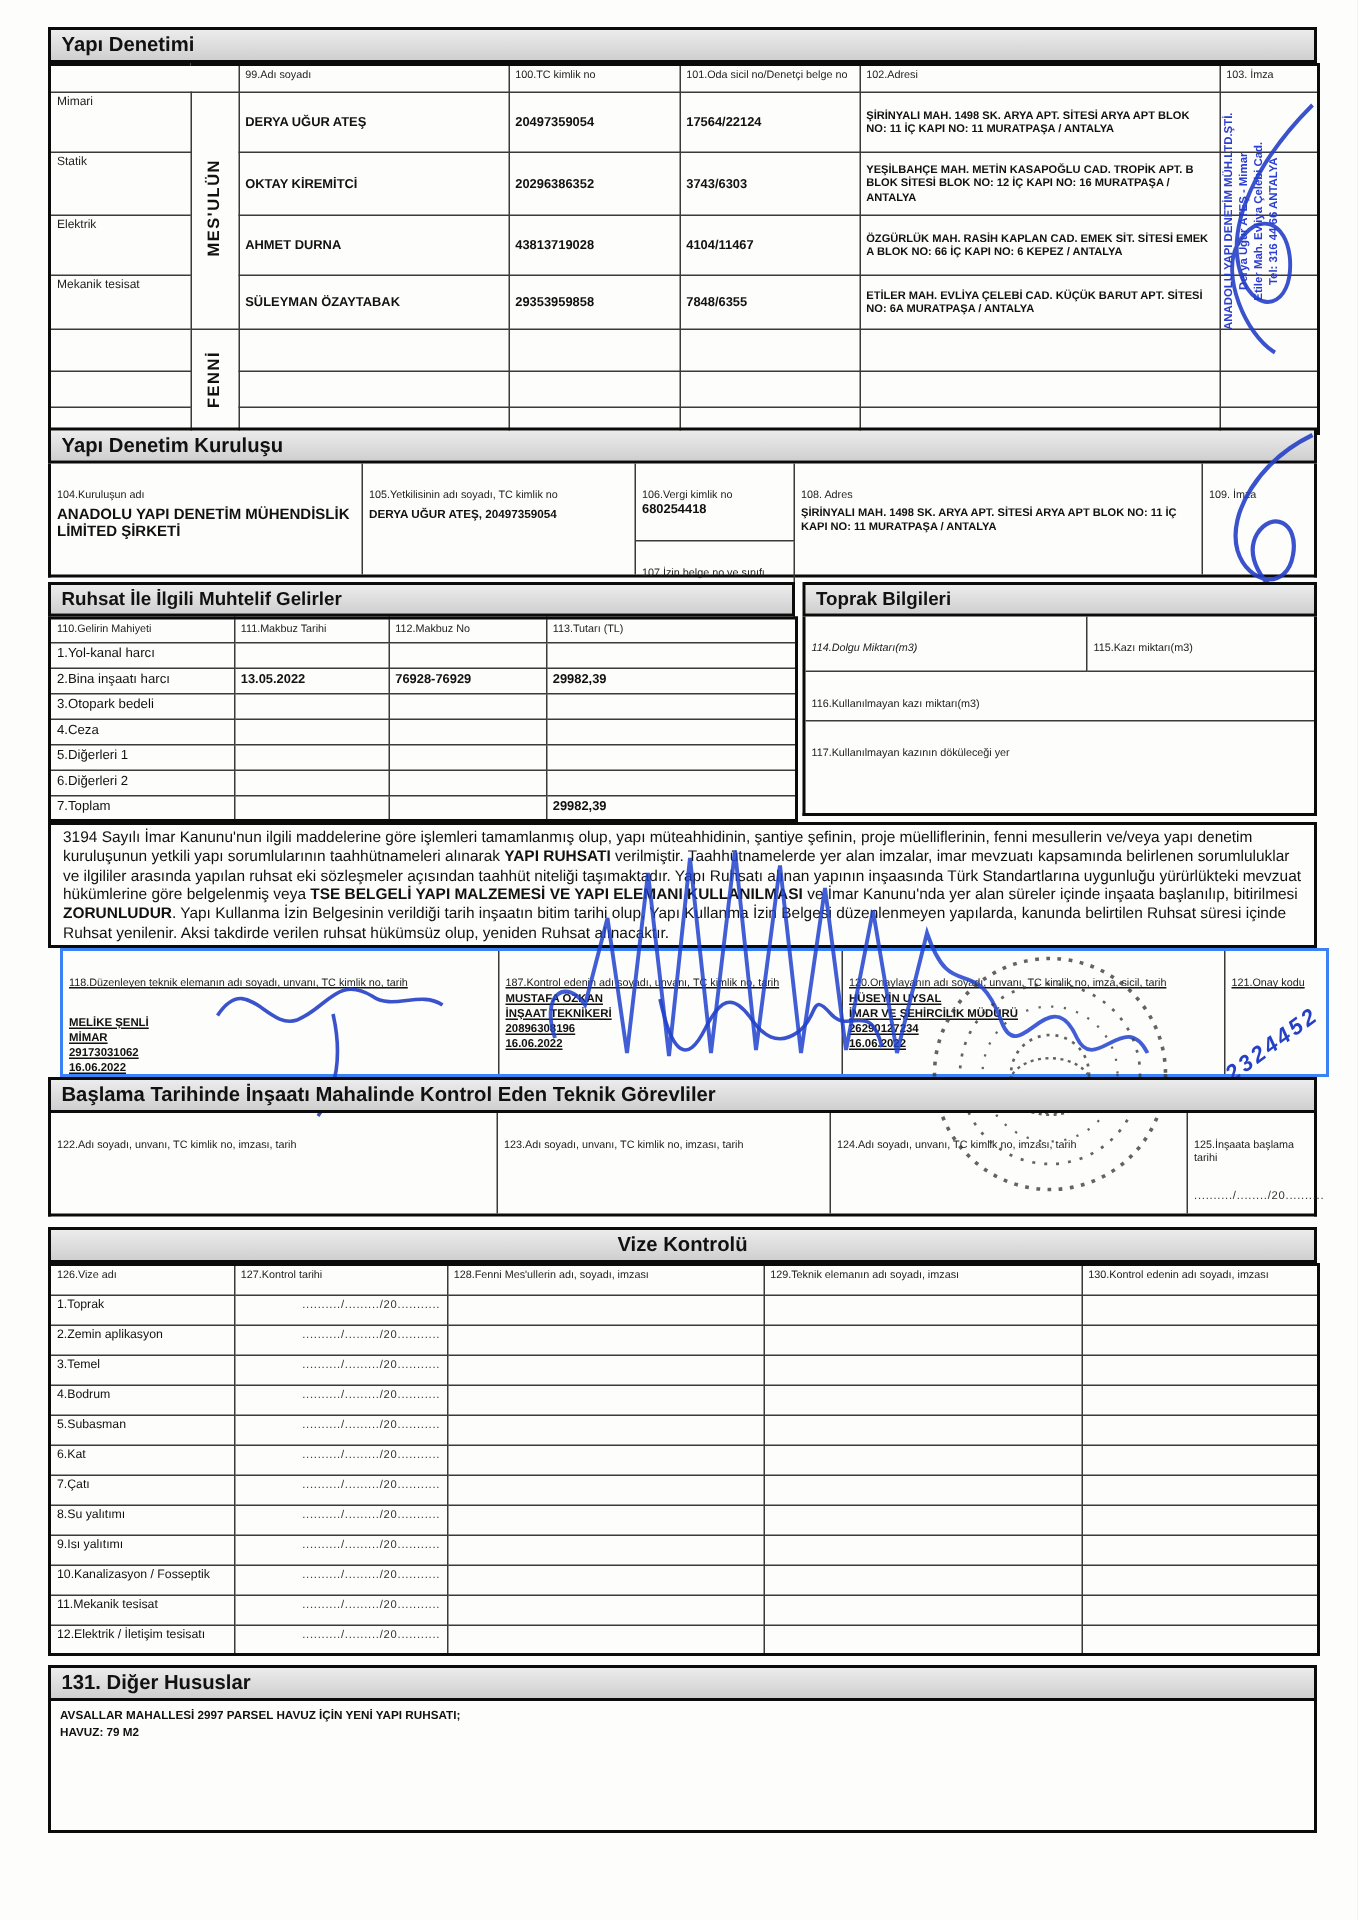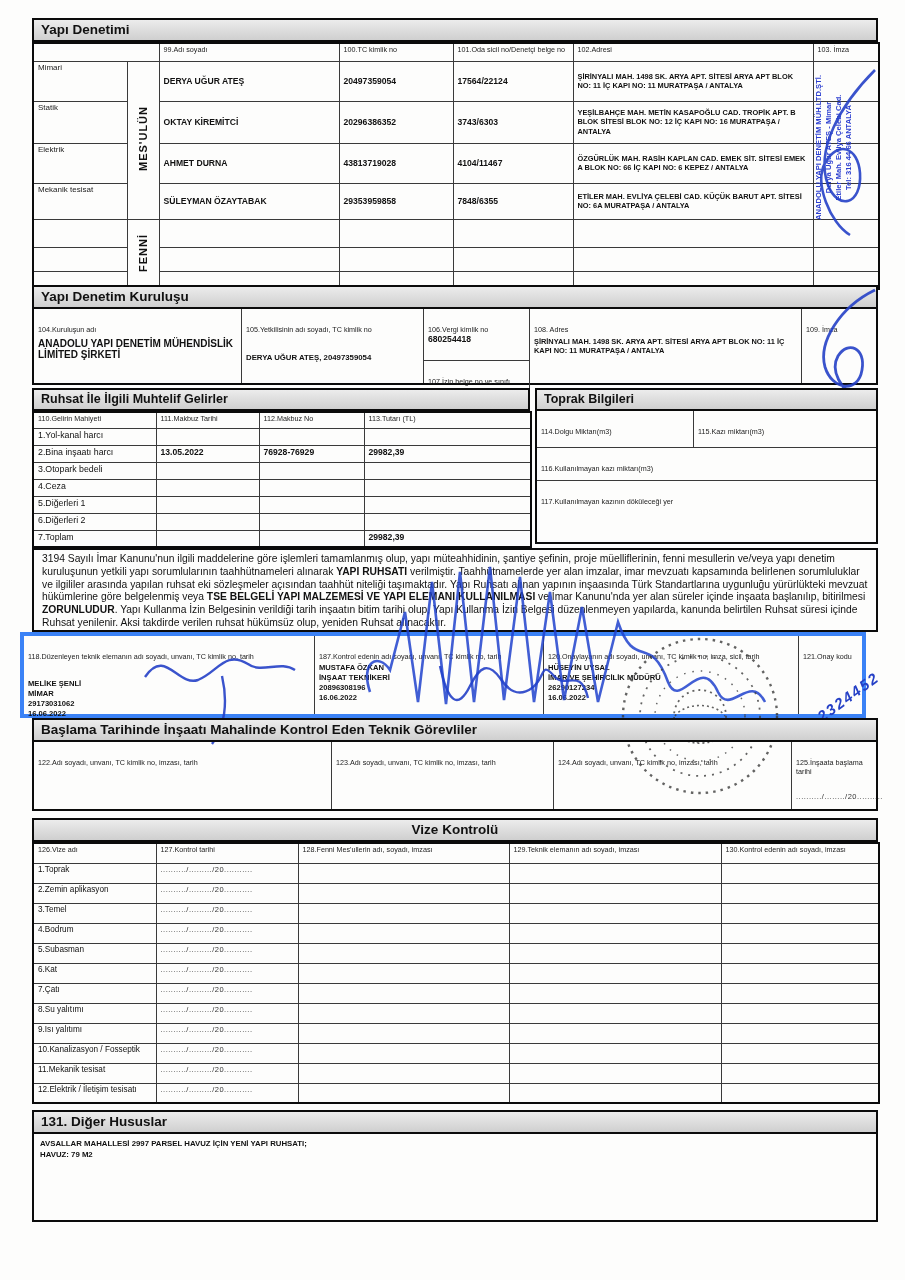--- a/index.html
+++ b/index.html
@@ -15,21 +15,21 @@
   .outer{border:2px solid #0b0b0b;}
   .lbl{font-size:7.2px;font-weight:normal;color:#222;}
   .val{font-weight:bold;font-size:8.6px;}
   .val-sm{font-weight:bold;font-size:7.4px;line-height:1.25;}
   .vbarcell{vertical-align:middle;text-align:center;padding:0;}
   .vtext{writing-mode:vertical-rl;transform:rotate(180deg);font-weight:bold;font-size:11px;
          letter-spacing:1px;margin:0 auto;}
   .legalbox{border:2px solid #0b0b0b;box-sizing:border-box;padding:3px 8px;
             font-size:10.3px;line-height:1.24;}
   .fieldbox{border:1px solid #3a3a3a;box-sizing:border-box;padding:16px 4px;}
-  .dots{font-size:7.5px;letter-spacing:.5px;color:#333;}
+  .dots{font-size:7.5px;letter-spacing:.5px;color:#333;text-align:right;}
   .stamp-rot{position:absolute;transform-origin:top left;transform:rotate(-90deg);
              color:#2b3ecf;font-weight:bold;text-align:center;line-height:1.3;}
   .stamp-rot div{white-space:nowrap;font-size:7.6px;}
   svg.sig{position:absolute;overflow:visible;pointer-events:none;}
   .handnum{position:absolute;color:#2540c6;font-weight:bold;font-style:italic;
            font-size:15px;letter-spacing:2px;transform:rotate(-36deg);}
 </style>
 </head>
 <body>
 
@@ -132,21 +132,21 @@
 
   <div class="abs" style="left:32px;top:285px;width:846px;">
     <div class="secbar">Yapı Denetim Kuruluşu</div>
     <div style="display:flex;border:2px solid #0b0b0b;border-top:none;height:74px;">
       <div class="fieldbox" style="width:208px;border-width:0 1px 0 0;">
         <div class="lbl">104.Kuruluşun adı</div>
         <div class="val" style="font-size:10px;margin-top:4px">ANADOLU YAPI DENETİM MÜHENDİSLİK LİMİTED ŞİRKETİ</div>
       </div>
       <div class="fieldbox" style="width:182px;border-width:0 1px 0 0;">
         <div class="lbl">105.Yetkilisinin adı soyadı, TC kimlik no</div>
-        <div class="val" style="font-size:7.8px;margin-top:19px">DERYA UĞUR ATEŞ, 20497359054</div>
+        <div class="val" style="font-size:7.8px;margin-top:4px">DERYA UĞUR ATEŞ, 20497359054</div>
       </div>
       <div style="width:106px;display:flex;flex-direction:column;">
         <div class="fieldbox" style="flex:1;border-width:0 1px 1px 0;">
           <div class="lbl">106.Vergi kimlik no</div>
           <div class="val">680254418</div>
         </div>
         <div class="fieldbox" style="flex:1;border-width:0 1px 0 0;">
           <div class="lbl">107.İzin belge no ve sınıfı</div>
           <div class="val">27</div>
         </div>
@@ -223,41 +223,41 @@
         <td class="val">29982,39</td>
       </tr>
     </tbody>
       </table>
   </div>
 
   <div class="abs" style="left:535px;top:388px;width:343px;">
     <div class="secbar" style="font-size:12.5px">Toprak Bilgileri</div>
     <div style="border:2px solid #0b0b0b;border-top:none;box-sizing:border-box;height:133px;display:flex;flex-direction:column;">
       <div style="display:flex;height:37px;">
-        <div class="fieldbox" style="width:157px;border-width:0 1px 1px 0;">
+        <div class="fieldbox" style="width:188px;border-width:0 1px 1px 0;font-style:italic;">
           <div class="lbl">114.Dolgu Miktarı(m3)</div>
         </div>
         <div class="fieldbox" style="flex:1;border-width:0 0 1px 0;">
           <div class="lbl">115.Kazı miktarı(m3)</div>
         </div>
       </div>
       <div class="fieldbox" style="height:29px;border-width:0 0 1px 0;">
         <div class="lbl">116.Kullanılmayan kazı miktarı(m3)</div>
       </div>
       <div class="fieldbox" style="flex:1;border-width:0;">
         <div class="lbl">117.Kullanılmayan kazının döküleceği yer</div>
       </div>
     </div>
   </div>
 
   <div class="abs legalbox" style="left:32px;top:548px;width:846px;height:84px;">
     <span>3194 Sayılı İmar Kanunu'nun ilgili maddelerine göre işlemleri tamamlanmış olup, yapı müteahhidinin, şantiye şefinin, proje müelliflerinin, fenni mesullerin ve/veya yapı denetim kuruluşunun yetkili yapı sorumlularının taahhütnameleri alınarak </span><b>YAPI RUHSATI</b><span> verilmiştir. Taahhütnamelerde yer alan imzalar, imar mevzuatı kapsamında belirlenen sorumluluklar ve ilgililer arasında yapılan ruhsat eki sözleşmeler açısından taahhüt niteliği taşımaktadır. Yapı Ruhsatı alınan yapının inşaasında Türk Standartlarına uygunluğu yürürlükteki mevzuat hükümlerine göre belgelenmiş veya </span><b>TSE BELGELİ YAPI MALZEMESİ VE YAPI ELEMANI KULLANILMASI</b><span> ve İmar Kanunu'nda yer alan süreler içinde inşaata başlanılıp, bitirilmesi </span><b>ZORUNLUDUR</b><span>. Yapı Kullanma İzin Belgesinin verildiği tarih inşaatın bitim tarihi olup, Yapı Kullanma İzin Belgesi düzenlenmeyen yapılarda, kanunda belirtilen Ruhsat süresi içinde Ruhsat yenilenir. Aksi takdirde verilen ruhsat hükümsüz olup, yeniden Ruhsat alınacaktır.</span>
   </div>
 
-  <div class="abs" style="left:20px;top:632px;width:846px;height:86px;display:flex;border:4px solid #3b82f6;box-sizing:border-box;">
+  <div class="abs" style="left:40px;top:632px;width:846px;height:86px;display:flex;border:2px solid #3b82f6;box-sizing:border-box;text-decoration:underline;">
     <div class="fieldbox" style="width:291px;border-width:0 1px 0 0;">
       <div class="lbl">118.Düzenleyen teknik elemanın adı soyadı, unvanı, TC kimlik no, tarih</div>
       <div class="val" style="font-size:7.6px;line-height:1.3;margin-top:18px">
         <div>MELİKE ŞENLİ</div>
         <div>MİMAR</div>
         <div>29173031062</div>
         <div>16.06.2022</div>
       </div>
     </div>
     <div class="fieldbox" style="width:229px;border-width:0 1px 0 0;">

